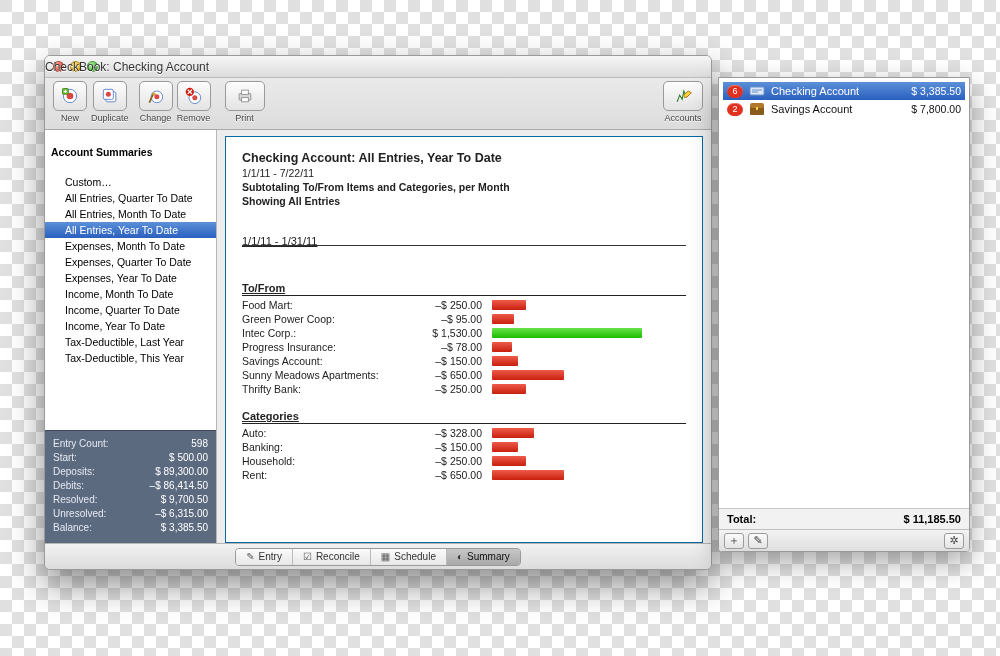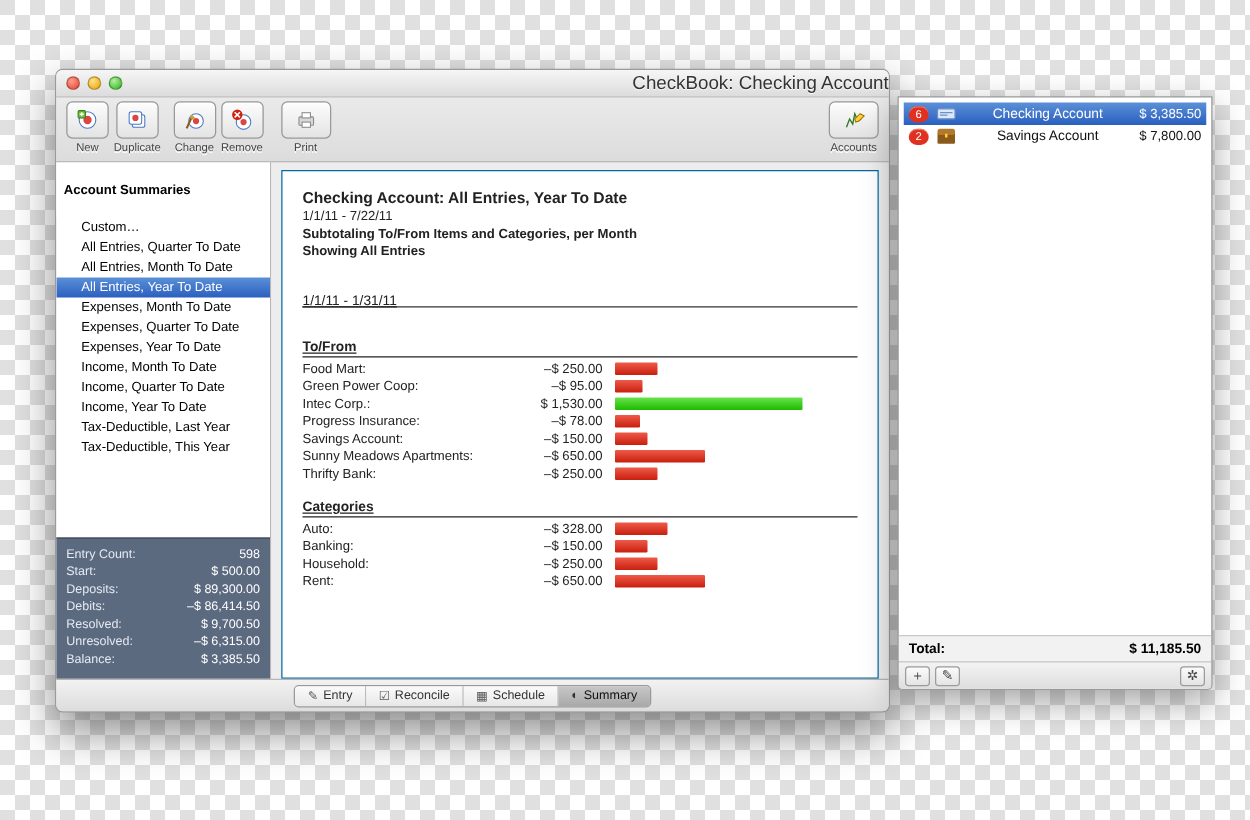--- a/index.html
+++ b/index.html
@@ -23,21 +23,21 @@
     height: 22px;
     background: linear-gradient(#f6f6f6,#dcdcdc);
     border-bottom: 1px solid #bdbdbd;
     display: flex; align-items: center; position: relative;
   }
   .traffic { display:flex; gap:6px; padding-left:8px; }
   .dot { width:11px;height:11px;border-radius:50%;border:1px solid rgba(0,0,0,.25); }
   .dot.r{background:radial-gradient(circle at 35% 30%,#ff9d8c,#e24430);}
   .dot.y{background:radial-gradient(circle at 35% 30%,#ffe28a,#e5a500);}
   .dot.g{background:radial-gradient(circle at 35% 30%,#b6efa0,#29b31c);}
-  .wintitle { position:absolute; left:13px; right:0; text-align:right; font-size:15px; color:#333; text-shadow:0 1px 0 #fff; }
+  .wintitle { position:absolute; left:0; right:0; text-align:left; font-size:12px; color:#333; text-shadow:0 1px 0 #fff; }
 
   .toolbar {
     height: 52px;
     background: linear-gradient(#eaeaea,#dcdcdc);
     border-bottom:1px solid #aaa;
     display:flex; align-items:flex-start; padding:3px 8px 0;
   }
   .tbcluster { display:flex; gap:4px; }
   .tbbtn {
     width:34px; height:30px;
@@ -72,21 +72,21 @@
   .report {
     flex:1; background:#fff; border:1px solid #0369a1;
     padding:14px 16px 8px; overflow:auto; font-size:11px; color:#222;
     min-width:0;
   }
   .rtitle { font-weight:bold; font-size:12.5px; }
   .rsmall { font-size:10.5px; margin-top:2px; }
   .rbold { font-weight:bold; }
   .datehdr { font-size:11px; text-decoration:underline; margin-top:28px; display:inline-block;}
   .hr { border:0;border-top:1px solid #333; margin-top:-2px; }
-  .sect { margin-top:26px; }
+  .sect { margin-top:36px; }
   .sect .secthdr { font-weight:bold; text-decoration:underline; display:block; padding-bottom:1px;}
   .sectline{border:0;border-top:1px solid #222;margin-bottom:2px;}
   .row { display:grid; grid-template-columns: 170px 70px 10px 1fr; align-items:center; height:14px; font-size:10.5px;}
   .row .lbl{} .row .amt{ text-align:right; }
   .bar { height:10px; border-radius:1px;}
   .bar.neg{ background:linear-gradient(#ef5a49,#c81f0e); }
   .bar.pos{ background:linear-gradient(#67e34a,#1dbb00); }
 
   
   .bottombar {
@@ -114,21 +114,21 @@
   .accrow{
     display:flex; align-items:center; gap:6px; padding:2px 4px; font-size:11px; color:#111;
   }
   .accrow.sel{ background:linear-gradient(#5b90d8,#2a5fbf); color:#fff; }
   .badge{
     min-width:16px; height:13px; border-radius:7px; background:#e03020; color:#fff;
     font-size:9px; display:flex;align-items:center;justify-content:center; padding:0 3px;
     box-shadow:inset 0 1px 0 rgba(255,255,255,.35);
   }
   .accicon{width:16px;height:14px;display:flex;align-items:center;justify-content:center;}
-  .accname{ flex:1;text-align:center; }
+  .accname{ flex:1; }
   .accbal{ font-size:10.5px; }
   .acctotal{
     border-top:1px solid #c9c9c9; background:#f2f2f2;
     display:flex; justify-content:space-between; padding:4px 8px; font-size:11px; font-weight:bold;
   }
   .accfoot{
     border-top:1px solid #c0c0c0; background:linear-gradient(#f3f3f3,#dedede);
     height:22px; display:flex; align-items:center; padding:0 5px; gap:4px;
   }
   .fbtn{

